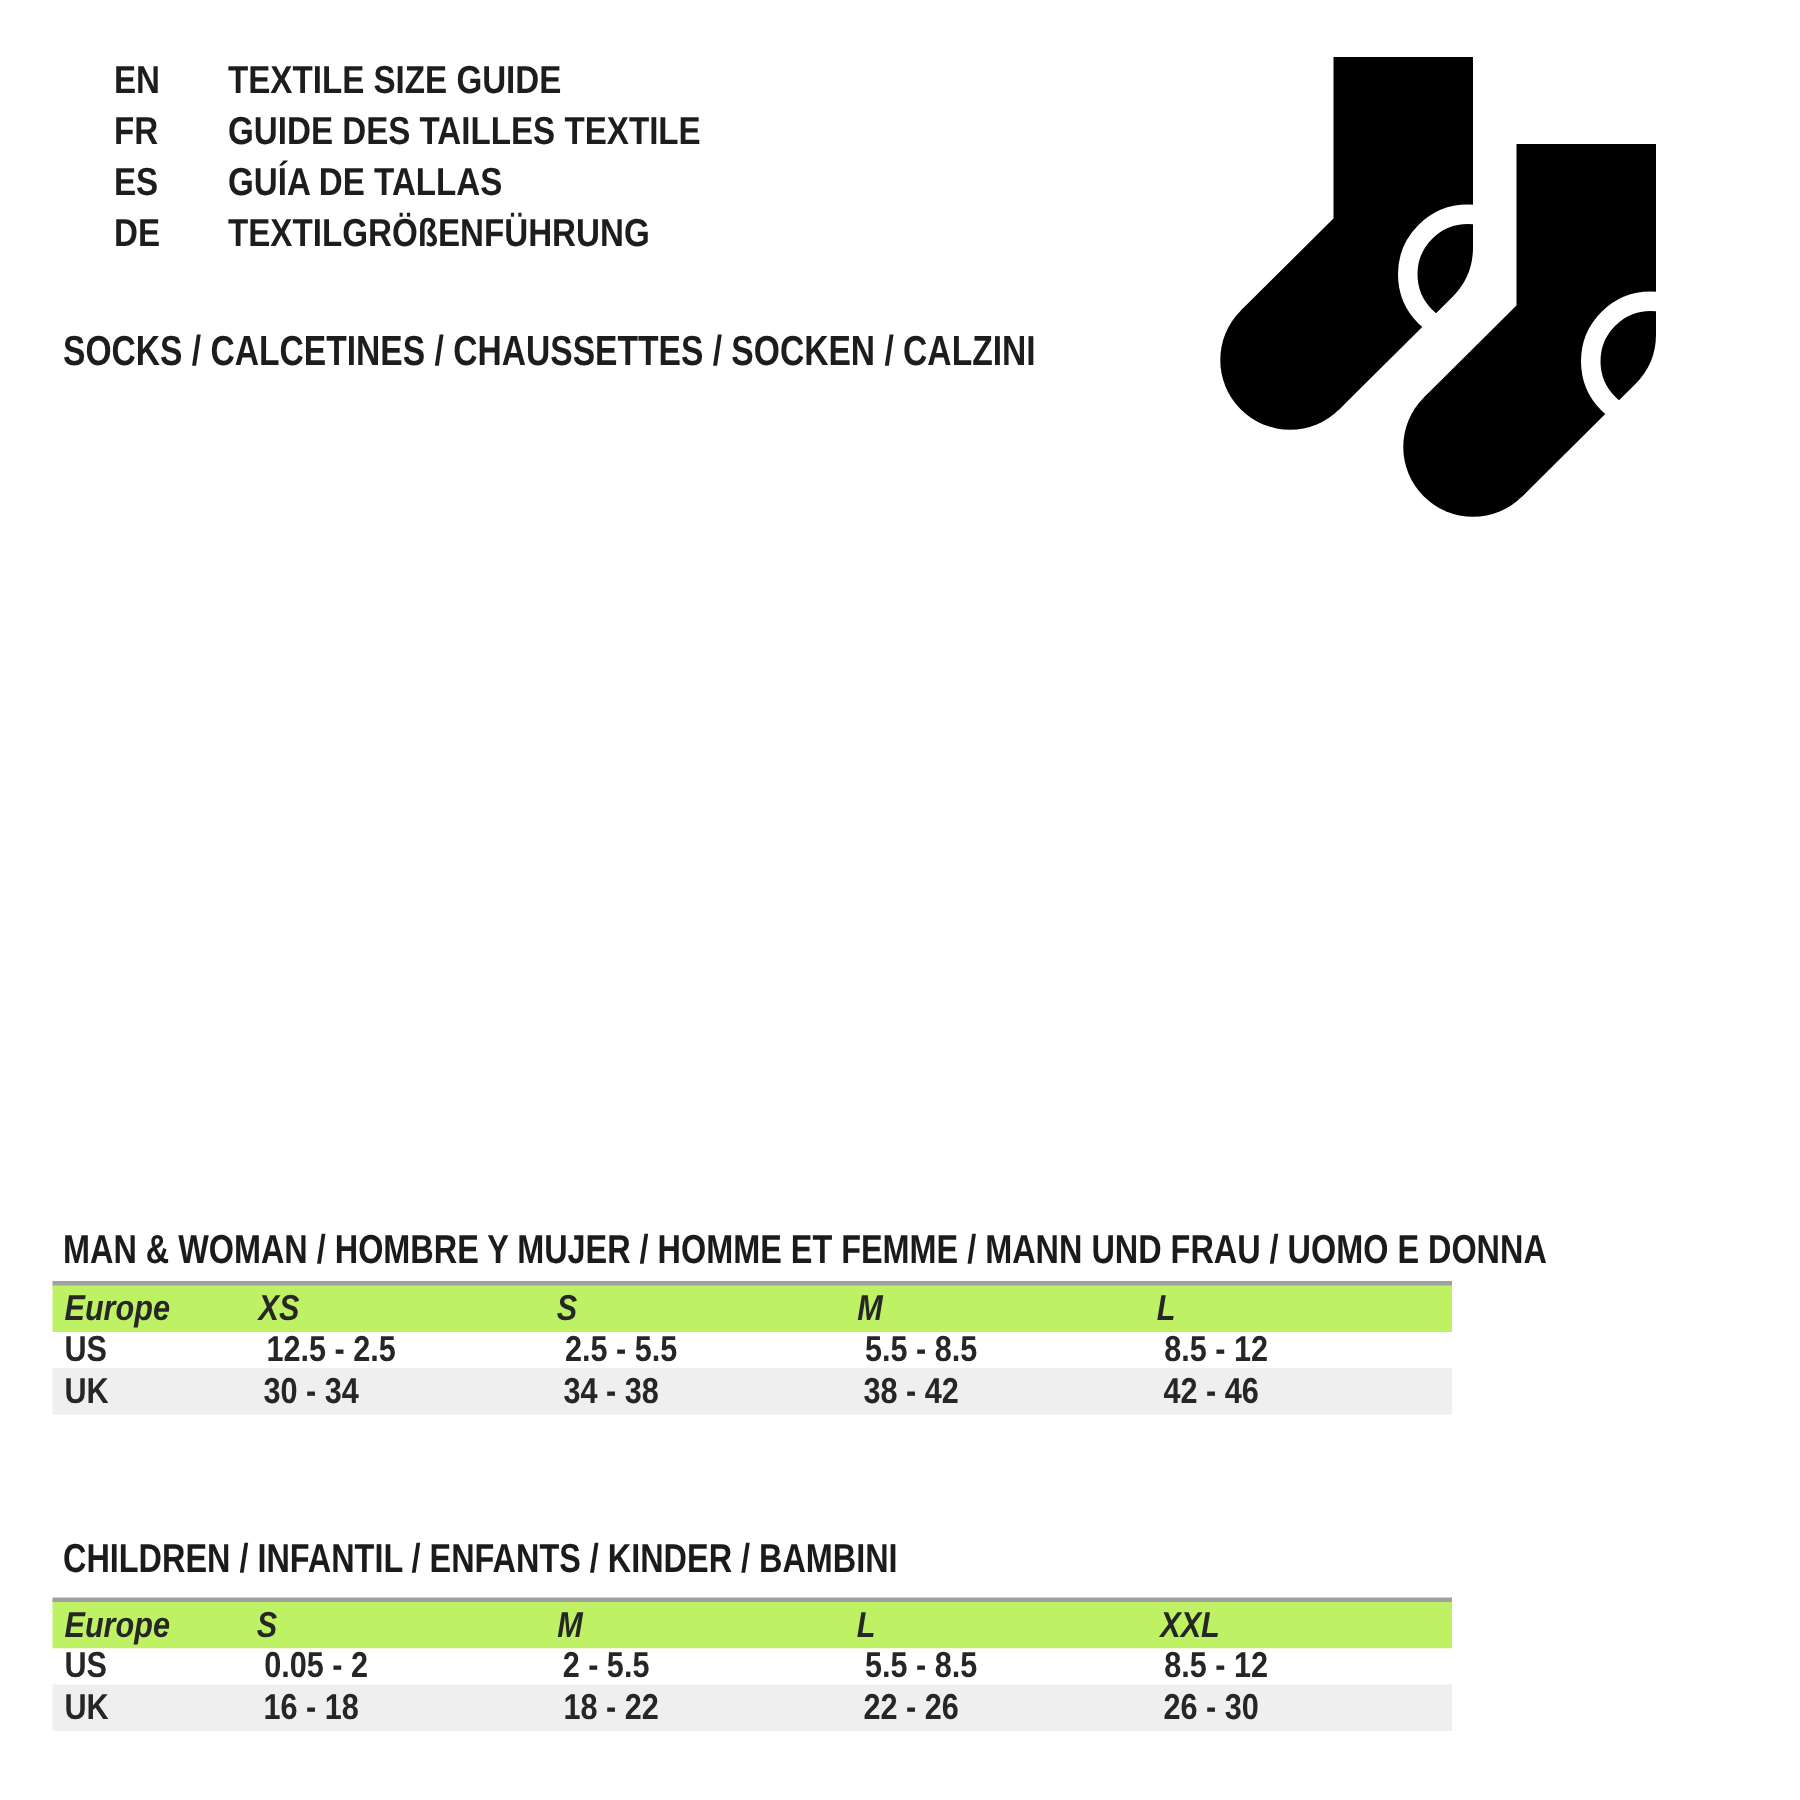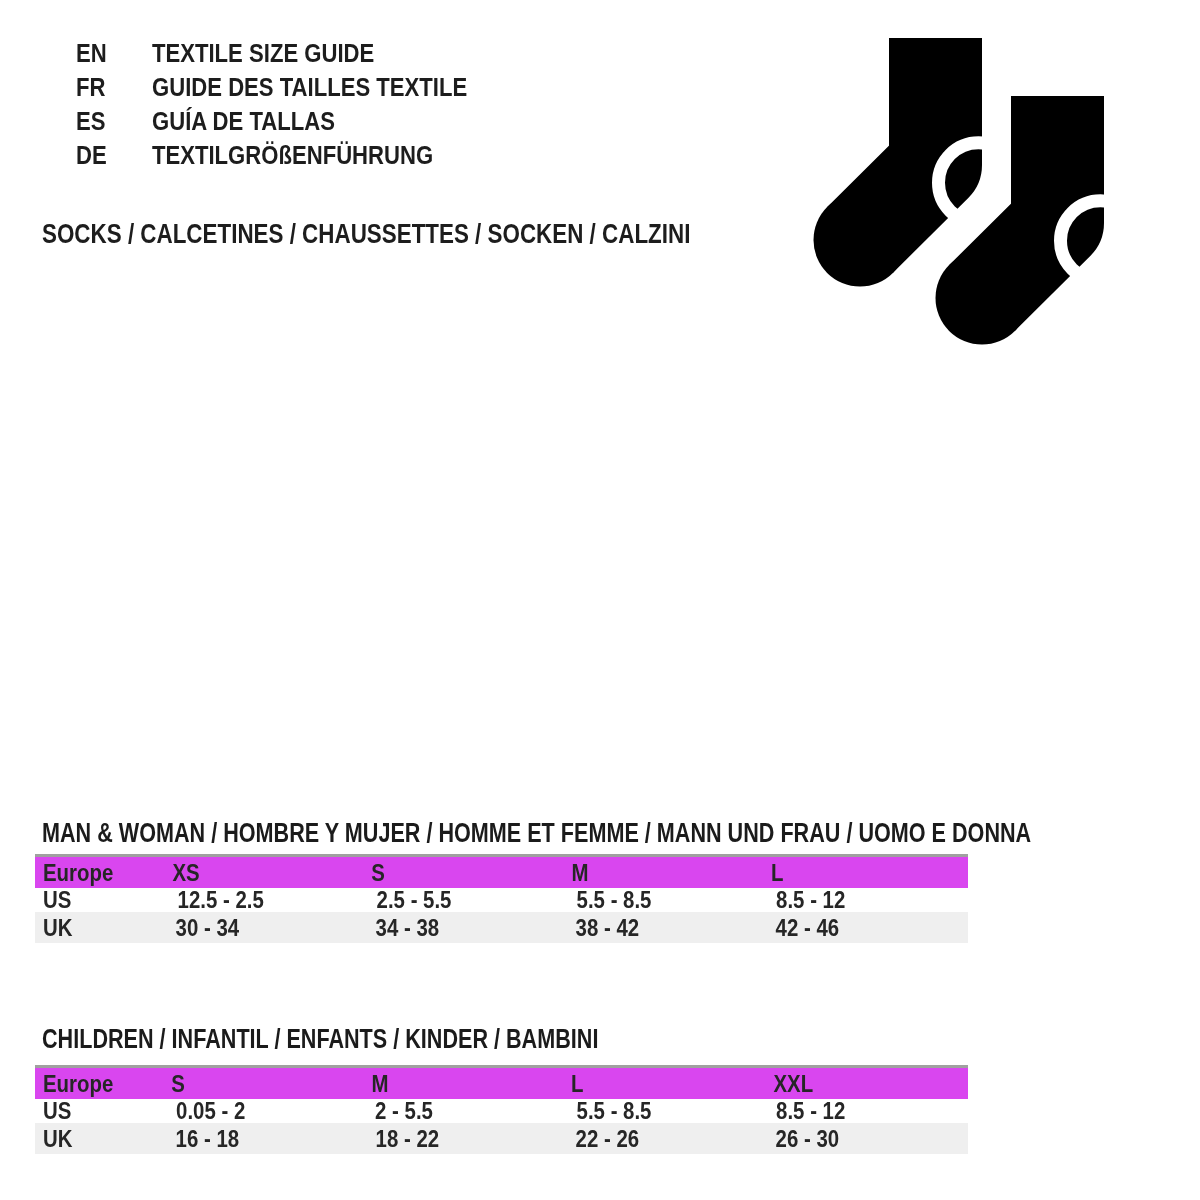--- a/index.html
+++ b/index.html
@@ -36,21 +36,21 @@
   .size-table{position:absolute;left:35px;width:933px;}
   .table-1{top:854px;}
   .table-2{top:1065px;}
   .size-table table{
     width:100%;border-collapse:collapse;table-layout:fixed;
     border-top:3px solid #a0a0a0;
     font-size:24px;font-weight:bold;color:#262626;
   }
   .size-table td{padding:0;vertical-align:middle;text-align:left;line-height:1;}
   .size-table td.c0{text-align:left;padding-left:8px;}
-  .size-table tr.thead{background:#d946ef;}
+  .size-table tr.thead{background:#bef264;font-style:italic;}
   .size-table tr.thead td{height:31px;}
   .size-table tr.r-odd{background:#ffffff;}
   .size-table tr.r-odd td{height:16px;}
   .size-table tr.r-even{background:#efefef;}
   .size-table tr.r-even td{height:31px;margin-top:36px;}
 </style>
 </head>
 <body>
 
 <div class="lang-block">

